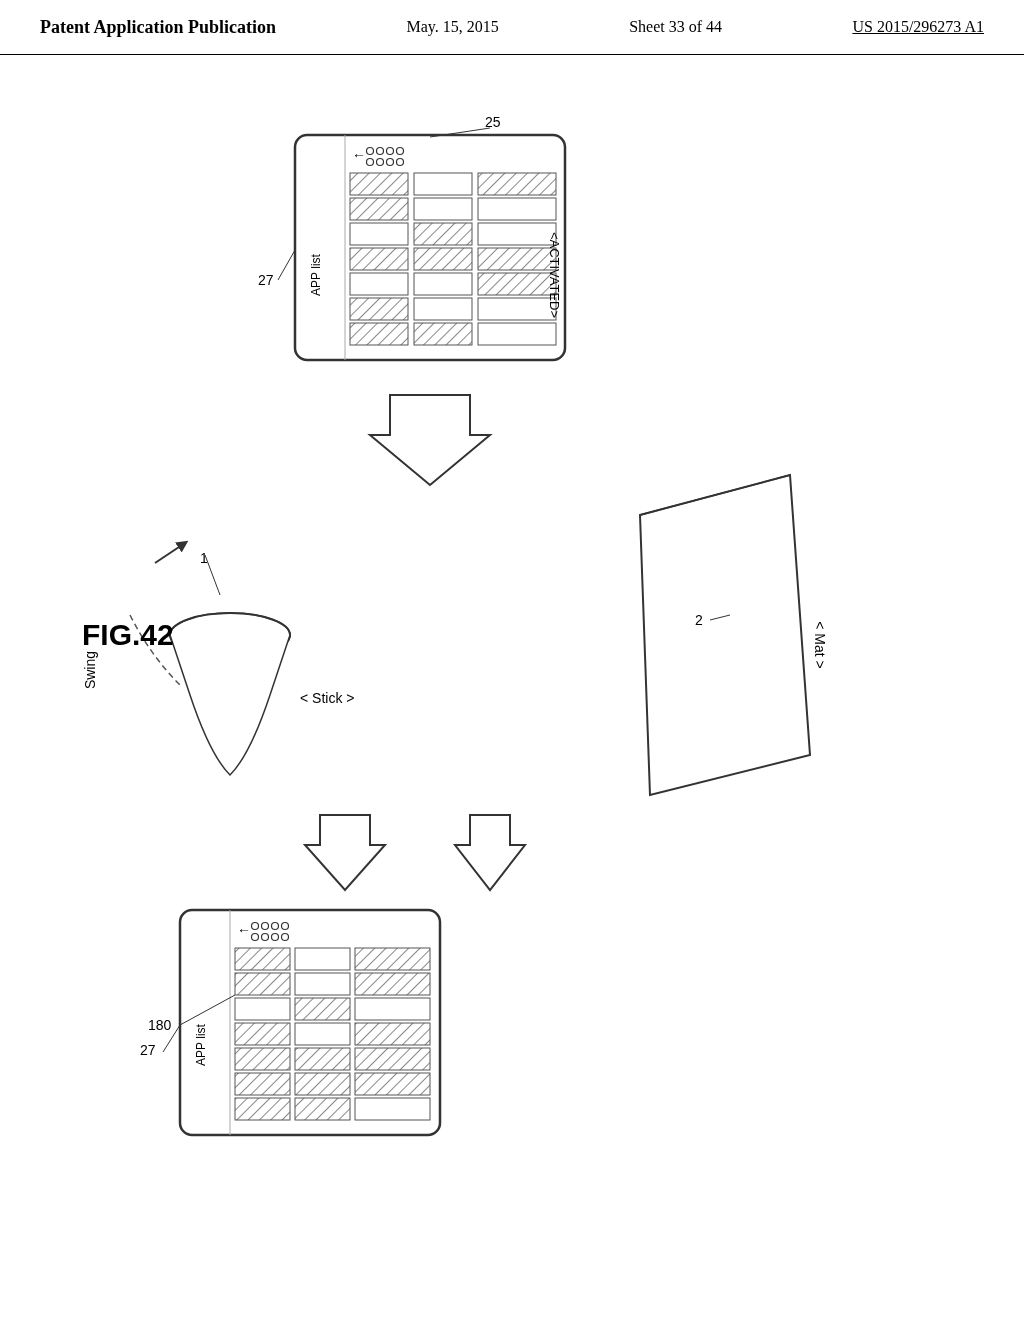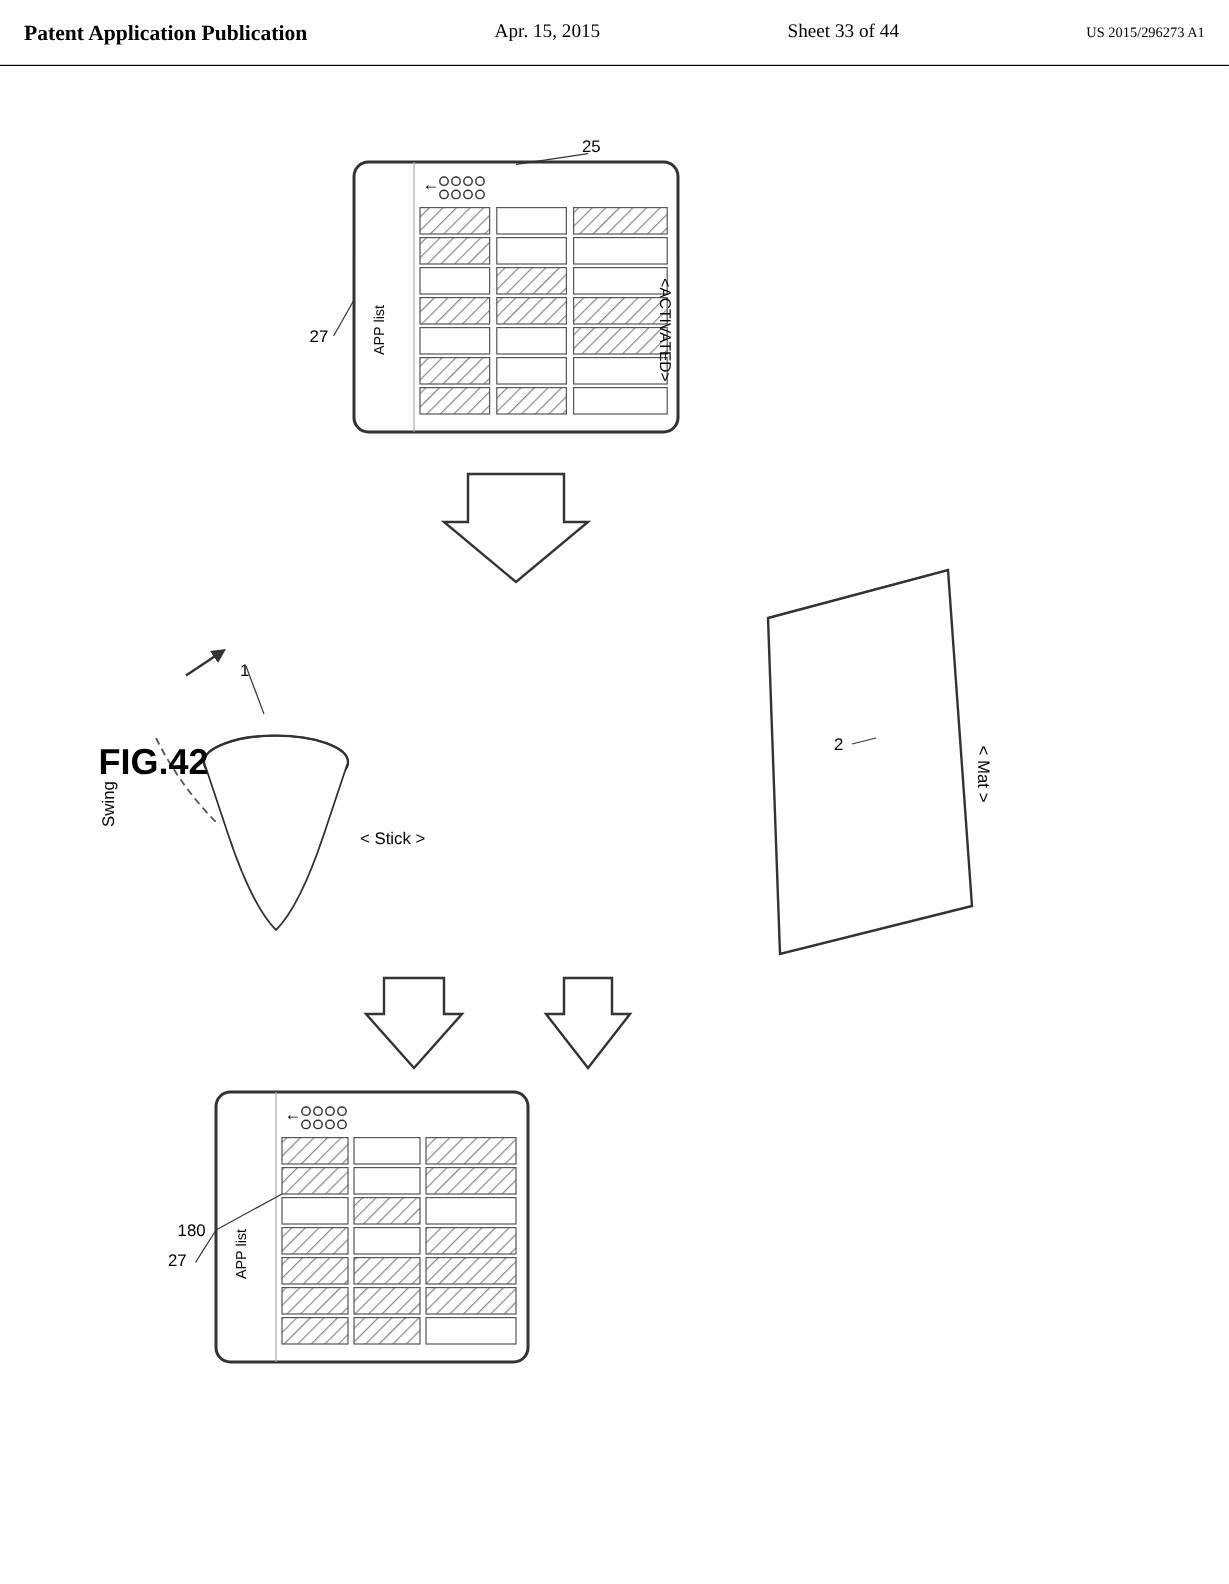--- a/index.html
+++ b/index.html
@@ -15,50 +15,51 @@
     
     .header {
       position: absolute;
       top: 0;
       left: 0;
       right: 0;
       height: 55px;
       display: flex;
       align-items: center;
       justify-content: space-between;
-      padding: 10px 20px;
+      padding: 10px 40px;
       border-bottom: 1px solid #000;
     }
     .header-left {
       font-size: 18px;
       font-weight: bold;
     }
     .header-center {
       font-size: 16px;
     }
     .header-right {
-      font-size: 12px;
+      font-size: 16px;
+      text-decoration: underline;
     }
 
     
     .main-svg {
       position: absolute;
       top: 55px;
       left: 0;
       width: 1024px;
       height: 1265px;
       pointer-events: none;
     }
   </style>
 </head>
 <body>
 
 <div class="header">
   <span class="header-left">Patent Application Publication</span>
-  <span class="header-center">Apr. 15, 2015</span>
+  <span class="header-center">May. 15, 2015</span>
   <span class="header-center">Sheet 33 of 44</span>
   <span class="header-right">US 2015/296273 A1</span>
 </div>
 
 <svg class="main-svg" viewBox="0 0 1024 1265">
 
   <rect x="295" y="80" width="270" height="225" rx="12" ry="12" fill="white" stroke="#333" stroke-width="2.5"></rect>
 
   <line x1="345" y1="80" x2="345" y2="305" stroke="#aaa" stroke-width="1"></line>
 

